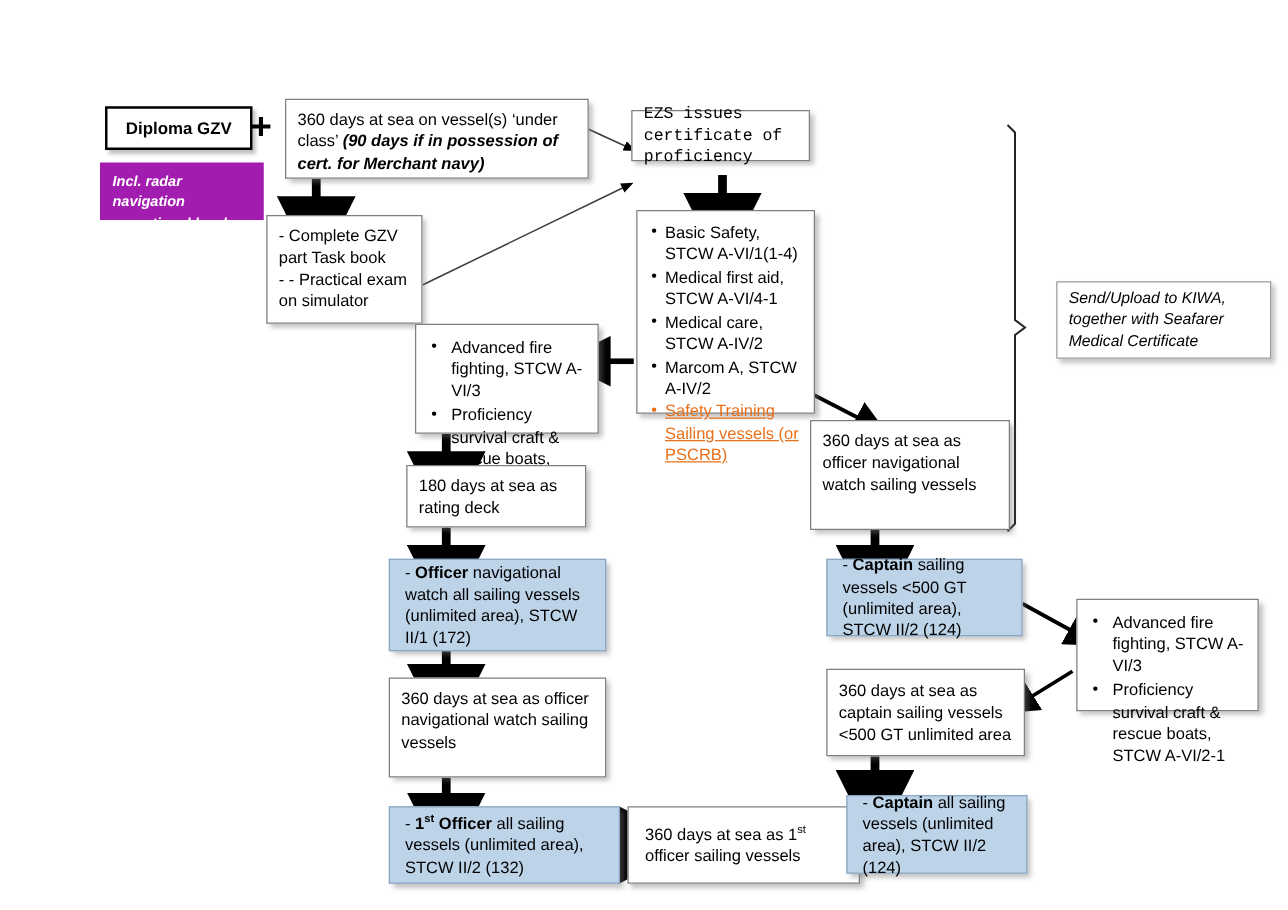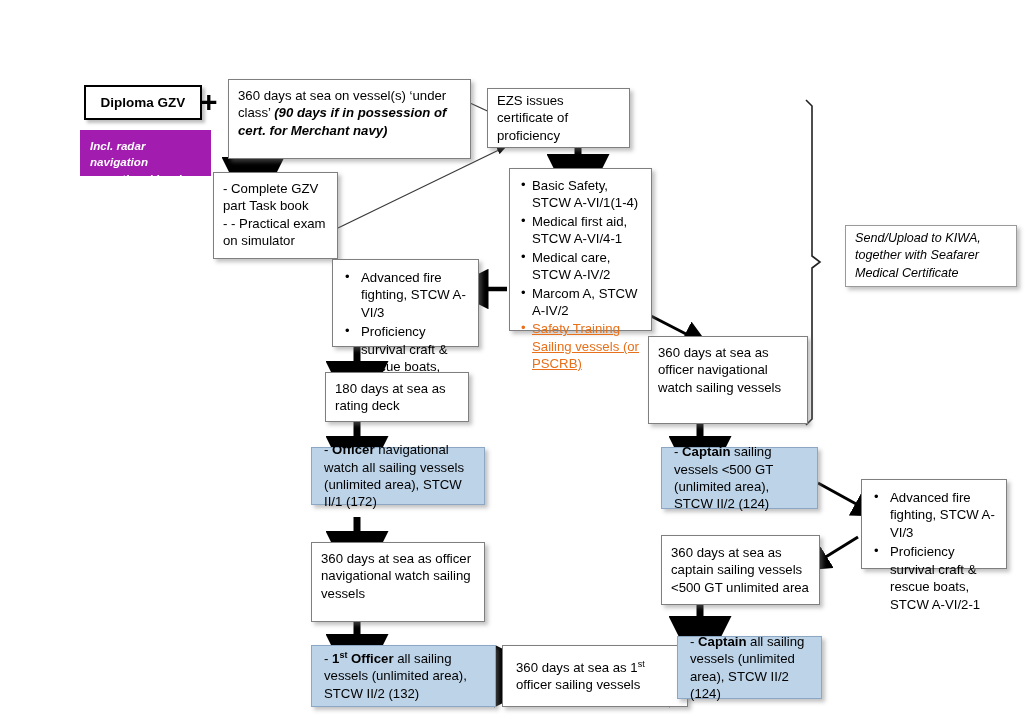--- a/index.html
+++ b/index.html
@@ -206,30 +206,30 @@
     <span>Diploma GZV</span>
   </div>
 
   <div class="plus" style="left:200px; top:87px;">+</div>
 
   <div class="node yellow" style="left:80px; top:130px; width:131px; height:46px;">
     <div>Incl. radar navigation</div>
     <div>operational level</div>
   </div>
 
-  <div class="node" style="left:228px; top:79px; width:243px; height:80px;">
+  <div class="node" style="left:228px; top:79px; width:243px; height:64px;">
     <span>360 days at sea on vessel(s) ‘under class’ </span><span style="font-style:italic; font-weight:bold;">(90 days if in possession of cert. for Merchant navy)</span>
   </div>
 
   <div class="node" style="left:213px; top:172px; width:125px; height:87px;">
     <div>- Complete GZV part Task book</div>
     <div>- - Practical exam on simulator</div>
   </div>
 
-  <div class="node" style="left:487px; top:88px; width:143px; height:60px;">
+  <div class="node" style="left:505px; top:88px; width:143px; height:41px;font-family:Liberation Mono, monospace;">
     <div class="vcenter">EZS issues certificate of proficiency</div>
   </div>
 
   <div class="node" style="left:509px; top:168px; width:143px; height:163px; padding-top:8px;">
     <ul class="blist">
       <li>Basic Safety, STCW A-VI/1(1-4)</li>
       <li>Medical first aid, STCW A-VI/4-1</li>
       <li>Medical care, STCW A-IV/2</li>
       <li>Marcom A, STCW A-IV/2</li>
       <li class="orange">Safety Training Sailing vessels (or PSCRB)</li>
@@ -240,21 +240,21 @@
     <ul class="blist wide">
       <li>Advanced fire fighting, STCW A-VI/3</li>
       <li>Proficiency survival craft &amp; rescue boats, STCW A-VI/2-1</li>
     </ul>
   </div>
 
   <div class="node" style="left:325px; top:372px; width:144px; height:50px;">
     <div class="vcenter">180 days at sea as rating deck</div>
   </div>
 
-  <div class="node blue" style="left:311px; top:447px; width:174px; height:58px; padding-left:12px;">
+  <div class="node blue" style="left:311px; top:447px; width:174px; height:74px; padding-left:12px;">
     <div class="vcenter">
       <div>
         <span>-</span>
         <span class="bold">Officer</span><span> navigational watch all sailing vessels (unlimited area), STCW II/1 (172)</span>
       </div>
     </div>
   </div>
 
   <div class="node" style="left:311px; top:542px; width:174px; height:80px;">
     <div>360 days at sea as officer navigational watch sailing vessels</div>

